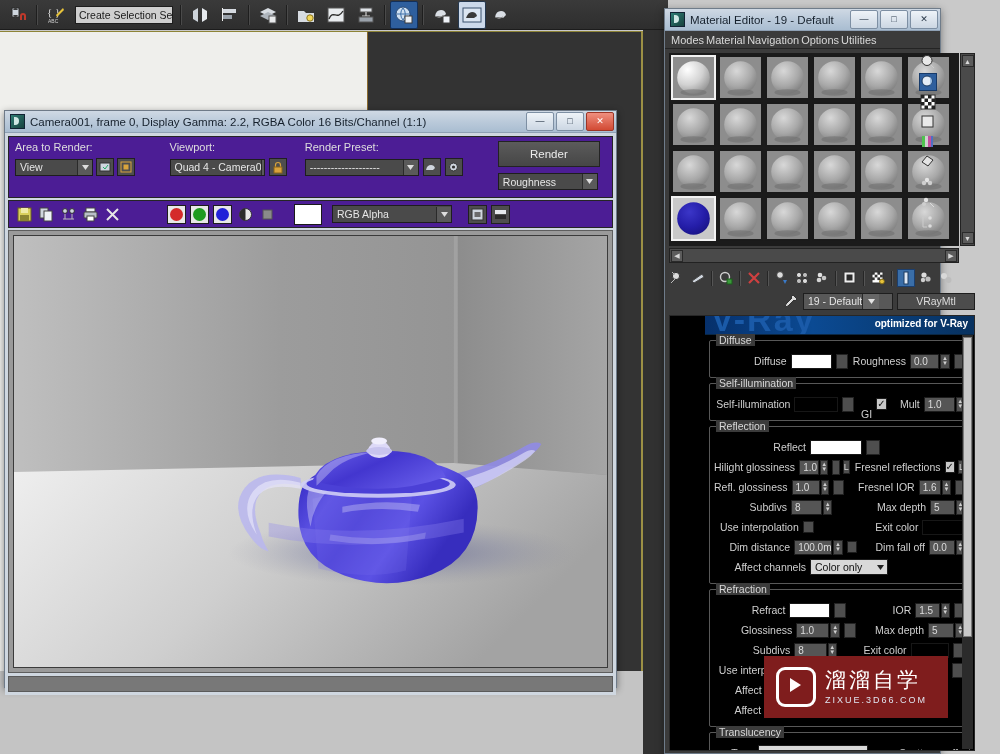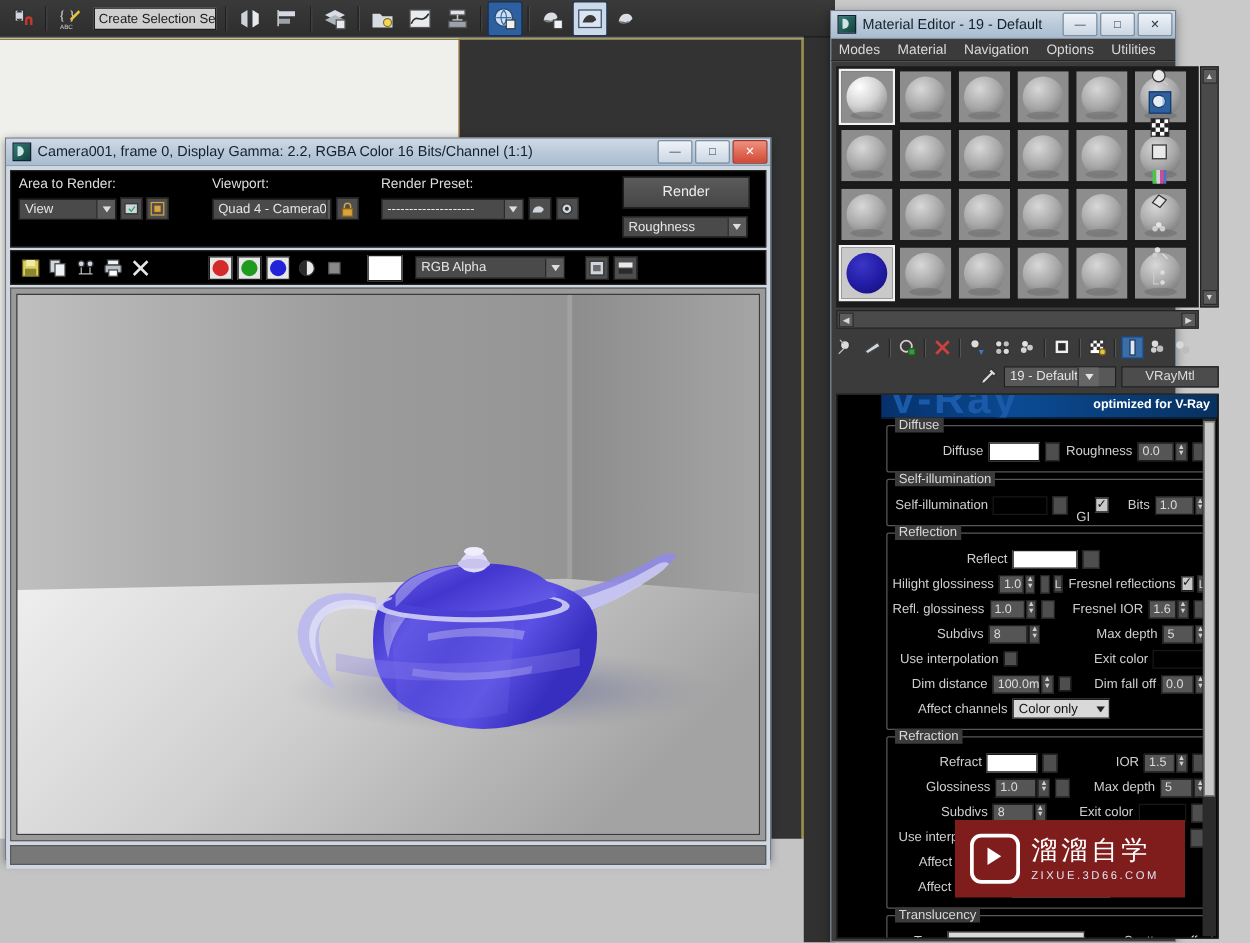--- a/index.html
+++ b/index.html
@@ -63,21 +63,21 @@
     border-radius:0 4px 4px 0;}
   .wbtn{width:26px;height:17px;margin-left:2px;border:1px solid #7d8fa3;border-radius:2px;
     background:linear-gradient(180deg,#eef3f8,#ccd7e3);display:flex;align-items:center;justify-content:center;
     flex:0 0 auto;}
   .wbtn.close{background:linear-gradient(180deg,#ef8f7f,#d24a34);border-color:#9d3526;color:#fff;font-size:11px;}
   .wbtn span{display:block;color:#2b3a4a;font-size:9px;line-height:1;}
 
   #rfw-body{background:#cfd7e0;padding:3px;box-sizing:border-box;}
 
   .rfw-bar{
-    background:#000000;border:1px solid #252525;box-sizing:border-box;
+    background:#4c1d95;border:1px solid #252525;box-sizing:border-box;
     position:relative;
   }
   #rfw-bar1{height:62px;margin:0;padding:4px 6px;}
   #rfw-bar2{height:28px;margin-top:2px;display:flex;align-items:center;padding:0 6px;gap:4px;}
 
   .lbl{color:#dedede;font-size:11px;}
   .fld-combo{
     height:17px;background:#4a4a4a;border:1px solid #1e1e1e;
     display:flex;align-items:center;justify-content:space-between;
     color:#e6e6e6;font-size:10.5px;padding-left:4px;box-sizing:border-box;overflow:hidden;white-space:nowrap;
@@ -108,21 +108,21 @@
     position:absolute;left:664px;top:8px;width:277px;height:746px;
     background:#d4dbe3;border:1px solid #6f7c8a;box-sizing:border-box;
     box-shadow:0 2px 8px rgba(0,0,0,.4);
   }
   #me-title{
     height:22px;background:linear-gradient(180deg,#cfd9e4 0%,#bccbdb 46%,#a9bdd1 100%);
     border-bottom:1px solid #8ea0b4;display:flex;align-items:center;padding:0 2px 0 5px;box-sizing:border-box;
   }
   #me-title .ttl{flex:1;color:#15202c;font-size:11.5px;padding-left:5px;white-space:nowrap;}
   #me-menu{
-    height:17px;background:#3b3b3b;display:flex;align-items:center;padding-left:6px;gap:14px;
+    height:17px;background:#3b3b3b;display:flex;align-items:center;padding-left:6px;gap:2px;
     border-bottom:1px solid #242424;
   }
   #me-menu span{color:#d9d9d9;font-size:11px;}
   #me-inner{background:#3b3b3b;height:calc(100% - 40px);position:relative;}
 
   
   #slotzone{position:absolute;left:4px;top:4px;width:290px;height:193px;background:#1b1b1b;}
   #slotgrid{display:grid;grid-template-columns:repeat(6,1fr);grid-template-rows:repeat(4,1fr);
     width:280px;height:185px;margin:2px 0 0 2px;gap:2px;}
   .slot{background:#1a1a1a;padding:2px;box-sizing:border-box;position:relative;}
@@ -1133,21 +1133,21 @@
         </div>
 
         <div class="group">
           <span class="gt">Self-illumination</span>
           <div class="row">
             <span class="r-lab" style="width:92px;">Self-illumination</span>
             <span class="swatch" style="width:52px;background:#000000;"></span>
             <span class="mapbtn"></span>
             <span class="r-lab" style="width:22px;margin-top:20px;">GI</span>
             <span class="chk">✓</span>
-            <span class="r-lab" style="width:40px;">Bits</span>
+            <span class="r-lab" style="width:40px;">Mult</span>
             <span class="spin" style="width:36px;">1.0</span>
             <span class="spinup">▲<br>▼</span>
           </div>
         </div>
 
         <div class="group">
           <span class="gt">Reflection</span>
           <div class="row">
             <span class="r-lab" style="width:92px;">Reflect</span>
             <span class="swatch" style="width:52px;background:#ffffff;"></span>

